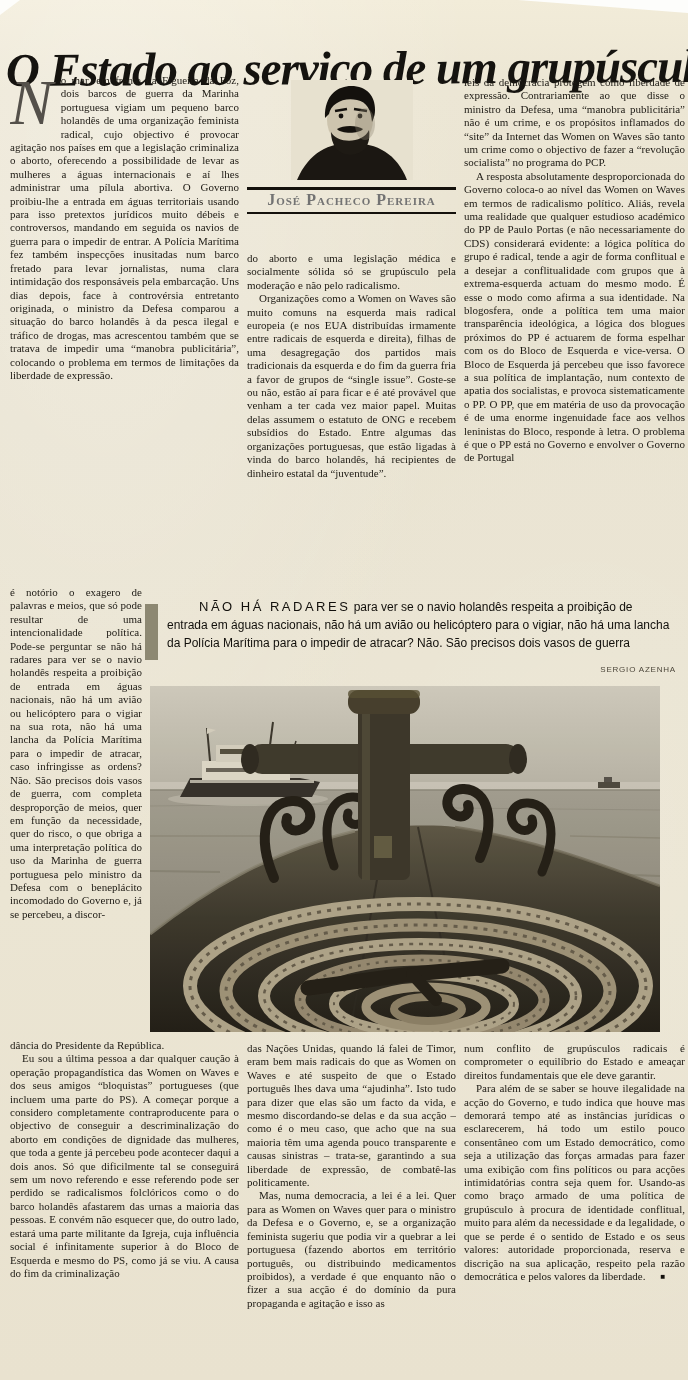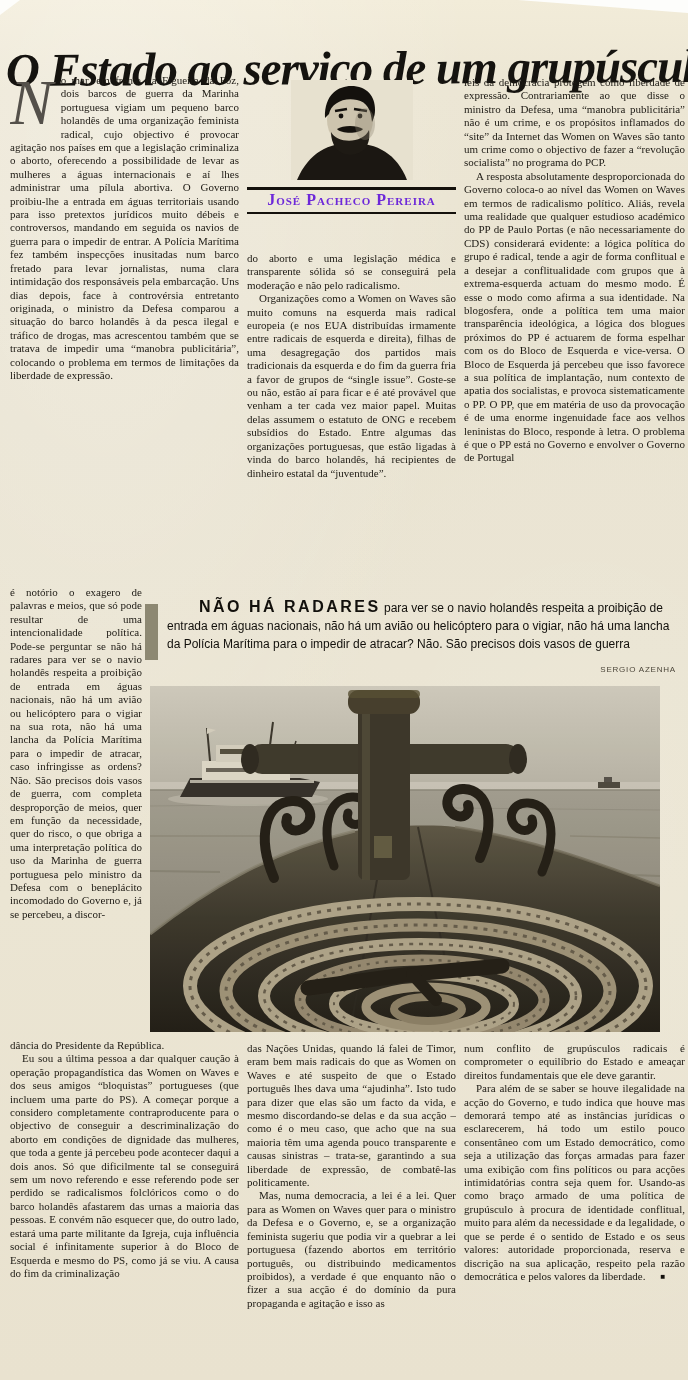--- a/index.html
+++ b/index.html
@@ -36,29 +36,29 @@
   .c1c{left:10px;top:1039px;width:229px;height:341px;}
   .c2t{left:247px;top:252px;width:209px;height:338px;}
   .c3t{left:464px;top:76px;width:221px;height:512px;}
   .c2b{left:247px;top:1042px;width:209px;height:338px;}
   .c3b{left:464px;top:1042px;width:221px;height:338px;}
   .authorbox{position:absolute;left:247px;top:76px;width:209px;}
   .portrait{display:block;margin:4px auto 7px auto;}
   .authorname{
     border-top:3px solid #14110c;border-bottom:2px solid #14110c;
     text-align:center;font-weight:bold;font-variant:small-caps;
-    font-size:16px;letter-spacing:1px;padding:1px 0 3px 0;color:#6d28d9;
+    font-size:16px;letter-spacing:1px;padding:1px 0 3px 0;color:#737373;
   }
   .pq-bar{position:absolute;left:145px;top:604px;width:13px;height:56px;background:#8d8872;}
   .pq{
     position:absolute;left:167px;top:598px;width:508px;
     font-family:"Liberation Sans",sans-serif;font-size:12px;line-height:18px;
     color:#12100c;text-align:left;
   }
-  .pq-lead{font-weight:bold;font-size:16px;letter-spacing:2.5px;padding-left:32px;}
+  .pq-lead{font-weight:normal;font-size:13px;letter-spacing:2.5px;padding-left:32px;}
   .credit{
     position:absolute;left:470px;top:665px;width:206px;text-align:right;
     font-family:"Liberation Sans",sans-serif;font-size:8px;font-weight:normal;
     letter-spacing:.8px;color:#4c463a;
   }
   .photo{position:absolute;left:150px;top:686px;width:510px;height:346px;}
   .endmark{display:inline-block;font-size:8px;vertical-align:1px;margin-left:3px;color:#14110c;}
 </style>
 </head>
 <body>
@@ -94,21 +94,21 @@
       <circle cx="69" cy="36" r="2.4" fill="#14110d"></circle>
       <path d="M44,31 L56,29" stroke="#14110d" stroke-width="2.5"></path>
       <path d="M63,29 L76,31" stroke="#14110d" stroke-width="2.5"></path>
       <ellipse cx="74" cy="44" rx="10" ry="16" fill="#8b836f" opacity=".35"></ellipse>
     </g>
   </svg>
   <div class="authorname">José Pacheco Pereira</div>
 </div>
 
 <div class="col c2t">
-  <p>do aborto e uma legislação médica e transparente sólida só se conseguirá pela moderação e não pelo radicalismo.</p>
+  <p>do aborto e uma legislação médica e socialmente sólida só se grupúsculo pela moderação e não pelo radicalismo.</p>
   <p class="ind">Organizações como a Women on Waves são muito comuns na esquerda mais radical europeia (e nos EUA distribuídas irmamente entre radicais de esquerda e direita), filhas de uma desagregação dos partidos mais tradicionais da esquerda e do fim da guerra fria a favor de grupos de “single issue”. Goste-se ou não, estão aí para ficar e é até provável que venham a ter cada vez maior papel. Muitas delas assumem o estatuto de ONG e recebem subsídios do Estado. Entre algumas das organizações portuguesas, que estão ligadas à vinda do barco holandês, há recipientes de dinheiro estatal da “juventude”.</p>
 </div>
 
 <div class="col c3t">
   <p>leis da democracia protegem como liberdade de expressão. Contrariamente ao que disse o ministro da Defesa, uma “manobra publicitária” não é um crime, e os propósitos inflamados do “site” da Internet das Women on Waves são tanto um crime como o objectivo de fazer a “revolução socialista” no programa do PCP.</p>
   <p class="ind">A resposta absolutamente desproporcionada do Governo coloca-o ao nível das Women on Waves em termos de radicalismo político. Aliás, revela uma realidade que qualquer estudioso académico do PP de Paulo Portas (e não necessariamente do CDS) considerará evidente: a lógica política do grupo é radical, tende a agir de forma conflitual e a desejar a conflitualidade com grupos que à extrema-esquerda actuam do mesmo modo. É esse o modo como afirma a sua identidade. Na blogosfera, onde a política tem uma maior transparência ideológica, a lógica dos blogues próximos do PP é actuarem de forma espelhar com os do Bloco de Esquerda e vice-versa. O Bloco de Esquerda já percebeu que isso favorece a sua política de implantação, num contexto de apatia dos socialistas, e provoca sistematicamente o PP. O PP, que em matéria de uso da provocação é de uma enorme ingenuidade face aos velhos leninistas do Bloco, responde à letra. O problema é que o PP está no Governo e envolver o Governo de Portugal</p>
 </div>
 
 <div class="pq-bar"></div>
 <div class="pq">

